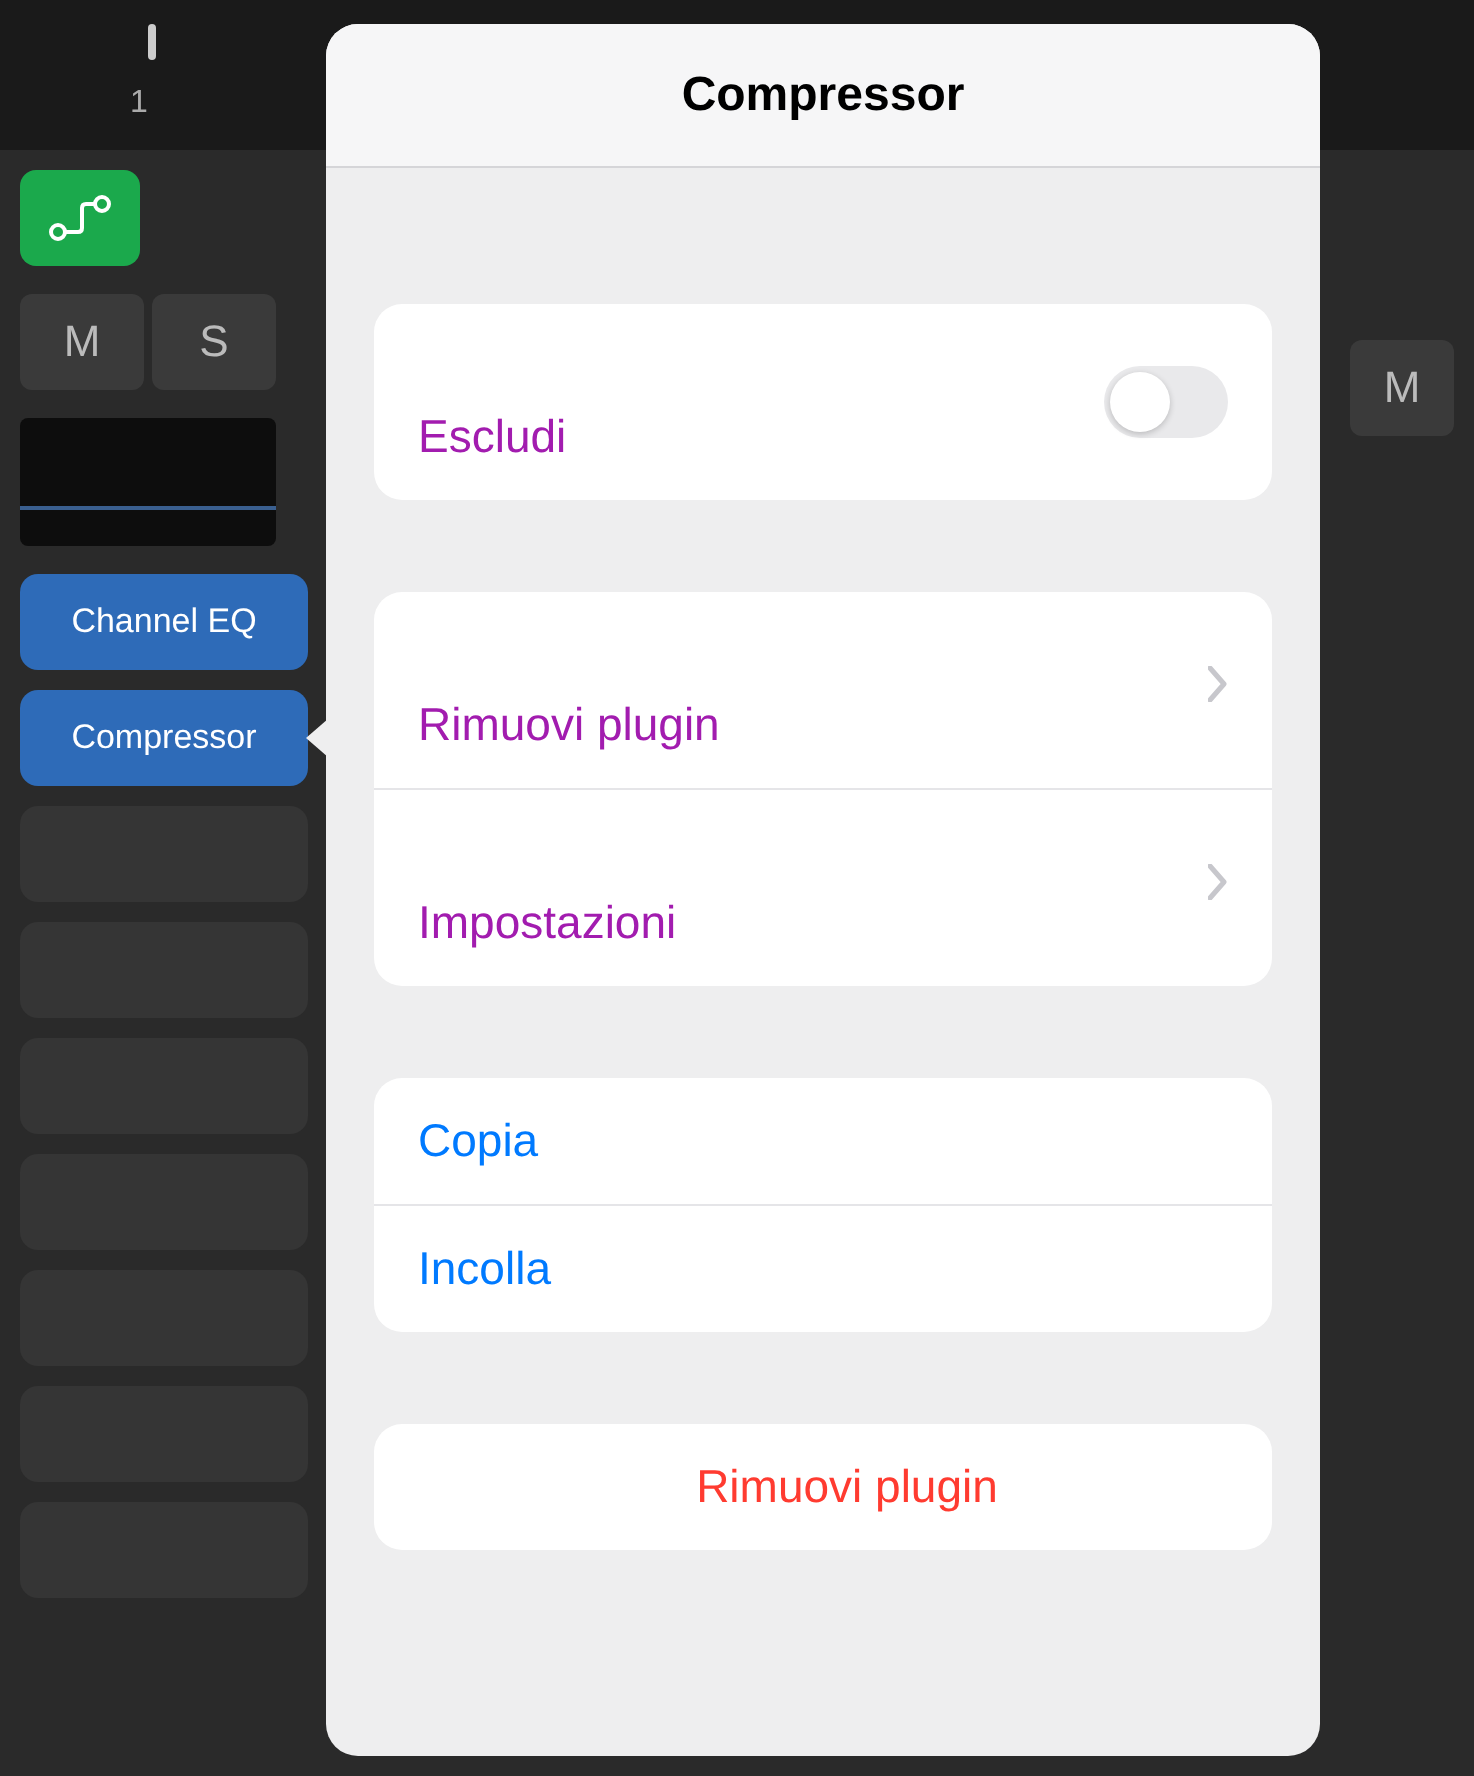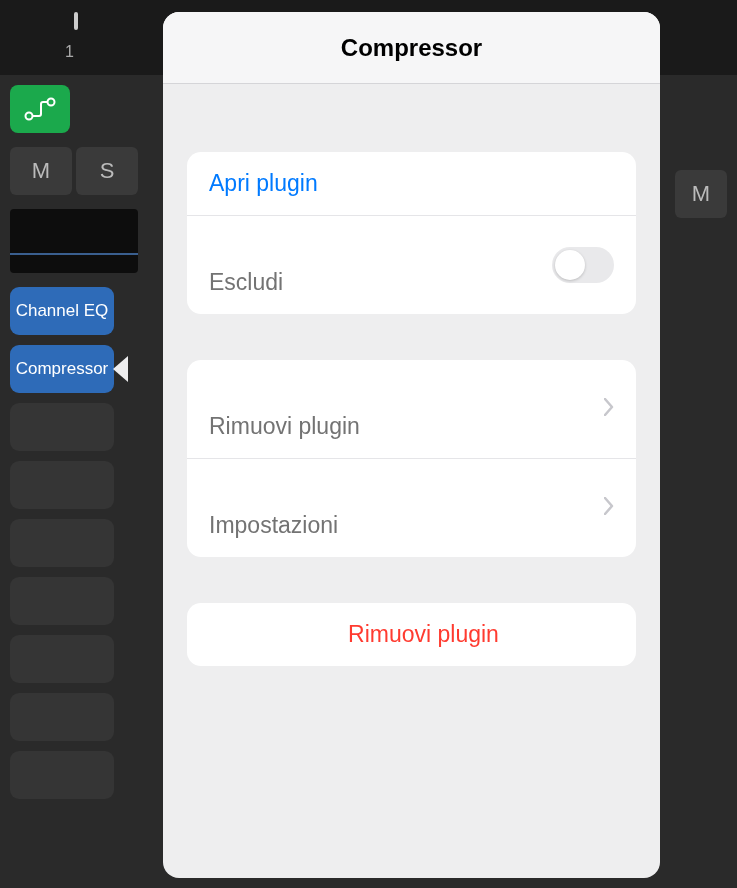--- a/index.html
+++ b/index.html
@@ -83,21 +83,21 @@
     .meter-slot::after {
       content: "";
       position: absolute;
       bottom: 18px;
       left: 0;
       right: 0;
       height: 2px;
       background: #3a5f8f;
     }
     .plugin-slot {
-      width: 104px;
+      width: 144px;
       height: 48px;
       border-radius: 9px;
       display: flex;
       align-items: center;
       justify-content: center;
       color: #fff;
       font-size: 17px;
       margin-bottom: 10px;
     }
     .plugin-slot.filled {
@@ -179,21 +179,21 @@
       border-bottom: 1px solid #e5e5e8;
       font-size: 23px;
     }
     .row:last-child {
       border-bottom: none;
     }
     .row-label.blue {
       color: #007aff;
     }
     .row-label.black {
-      color: #737373;
+      color: #a21caf;
       margin-top: 35px;
     }
     .row-label.red {
       color: #ff3b30;
     }
     .row.center {
       justify-content: center;
     }
     .toggle {
       width: 62px;
@@ -256,23 +256,20 @@
 <div class="right-m">M</div>
 
 <div class="popover">
   <div class="popover-header">
     <span class="popover-title">Compressor</span>
   </div>
   <div class="popover-body">
 
     <div class="group">
       <div class="row">
-        <span class="row-label blue">Apri plugin</span>
-      </div>
-      <div class="row">
         <span class="row-label black">Escludi</span>
         <div class="toggle">
           <div class="toggle-knob"></div>
         </div>
       </div>
     </div>
 
     <div class="group">
       <div class="row">
         <span class="row-label black">Rimuovi plugin</span>
@@ -285,20 +282,28 @@
       <div class="row">
         <span class="row-label black">Impostazioni</span>
         <span class="chevron">
           <svg width="10" height="18" viewBox="0 0 10 18">
               <path d="M 1 1 L 8 9 L 1 17" fill="none" stroke="#c7c7cc" stroke-width="2.5" stroke-linecap="round" stroke-linejoin="round"></path>
             </svg>
         </span>
       </div>
     </div>
 
+    <div class="group">
+      <div class="row">
+        <span class="row-label blue">Copia</span>
+      </div>
+      <div class="row">
+        <span class="row-label blue">Incolla</span>
+      </div>
+    </div>
 
     <div class="group last">
       <div class="row center">
         <span class="row-label red">Rimuovi plugin</span>
       </div>
     </div>
 
   </div>
 </div>
 

